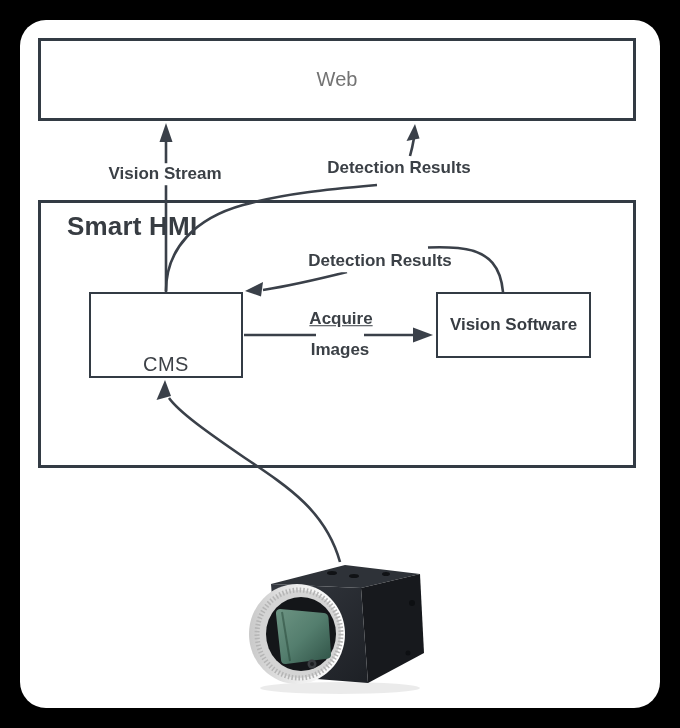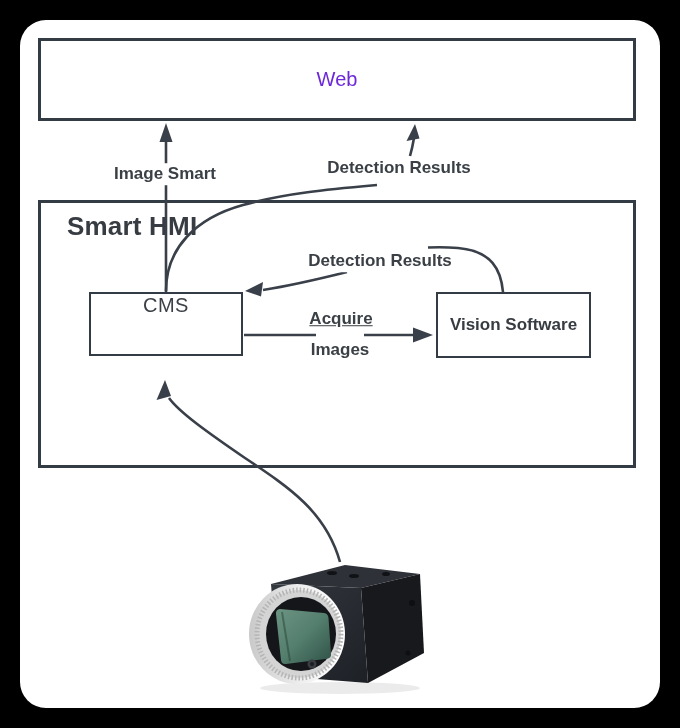--- a/index.html
+++ b/index.html
@@ -10,28 +10,28 @@
   .surface{
     position:absolute;left:20px;top:20px;width:640px;height:688px;
     background:#fff;border-radius:26px;
   }
   .box{
     position:absolute;box-sizing:border-box;background:#fff;
     border:3px solid #333b44;
   }
   .box-web{left:18px;top:18px;width:598px;height:83px;
     display:flex;align-items:center;justify-content:center;}
-  .box-web span{font-size:20px;color:#6d28d9;}
+  .box-web span{font-size:20px;color:#737373;}
   .box-hmi{left:18px;top:180px;width:598px;height:268px;}
   .hmi-title{
     position:absolute;left:26px;top:8px;font-size:26px;font-weight:600;
     color:#373c42;letter-spacing:.2px;
   }
-  .box-cms{left:69px;top:272px;width:154px;height:64px;border-width:2.5px;
-    display:flex;align-items:flex-start;justify-content:center;}
+  .box-cms{left:69px;top:272px;width:154px;height:86px;border-width:2.5px;
+    display:flex;align-items:flex-end;justify-content:center;}
   .box-cms span{font-size:20px;color:#3d4147;letter-spacing:.5px;}
   .box-vision{left:416px;top:272px;width:155px;height:66px;border-width:2.5px;
     display:flex;align-items:center;justify-content:center;}
   .box-vision span{font-size:17px;font-weight:600;color:#373c42;}
   .arrow-layer{position:absolute;left:0;top:0;width:640px;height:688px;}
   .edge-label{
     position:absolute;transform:translate(-50%,-50%);
     font-size:17px;font-weight:600;color:#3b4046;white-space:nowrap;
     background:#fff;padding:1px 4px;line-height:1.15;
   }
@@ -129,21 +129,21 @@
         <ellipse cx="281" cy="614" rx="35" ry="37" fill="#141619"></ellipse>
 
         <path d="M260,589 L304,593 Q308,593.5 308.5,598 L311,634 Q311.5,638 307,638.8 L266,644 Q261.5,644.5 261,640 L256,594 Q255.5,589.5 260,589 Z" fill="url(#glassGrad)"></path>
         <path d="M262,592 L270,641" stroke="#244336" stroke-width="2" fill="none" opacity="0.5"></path>
 
         <circle cx="292" cy="644" r="4.5" fill="#3a3d41"></circle>
         <circle cx="292" cy="644" r="2" fill="#1c1e21"></circle>
       </g>
     </svg>
 
-    <div class="edge-label" style="left:145px;top:154px;">Image Smart</div>
+    <div class="edge-label" style="left:145px;top:154px;">Vision Stream</div>
 
     <div class="edge-label" style="left:379px;top:148px;">Detection Results</div>
 
     <div class="edge-label" style="left:360px;top:241px;">Detection Results</div>
 
     <div class="edge-label no-bg" style="left:321px;top:299px;text-decoration:underline;">Acquire</div>
 
     <div class="edge-label no-bg" style="left:320px;top:330px;text-align:center;">Images</div>
 
   </div>

